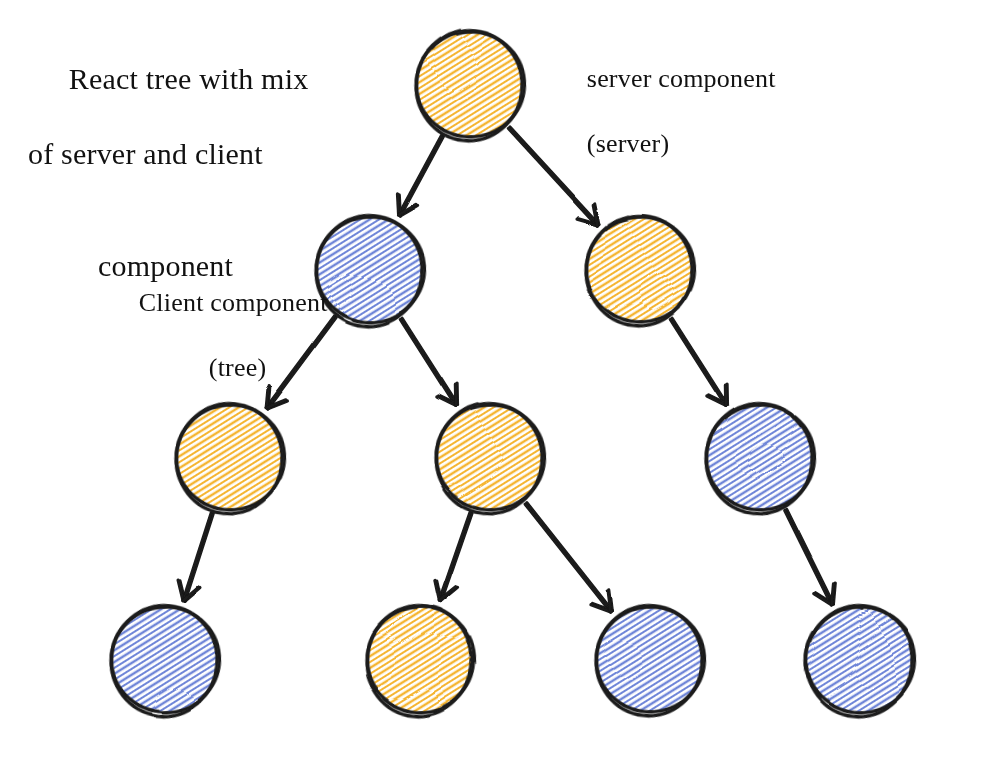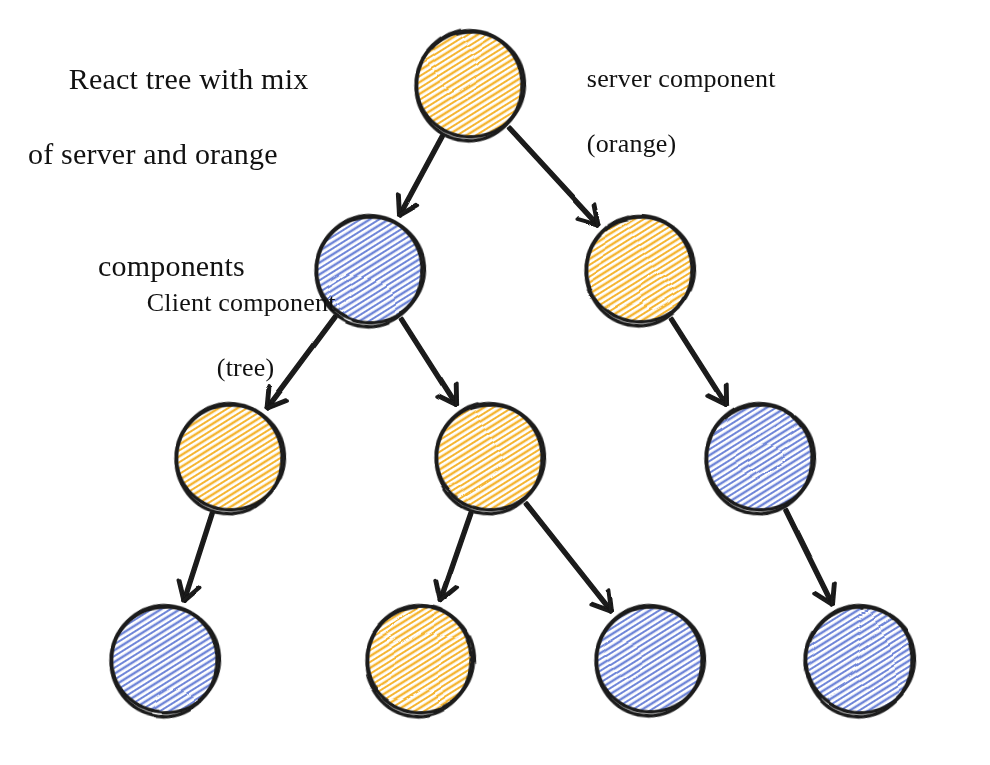--- a/index.html
+++ b/index.html
@@ -26,21 +26,21 @@
   .label {
     position: absolute;
     font-size: 28px;
     line-height: 1.25;
     color: #111;
     white-space: pre;
     text-align: left;
   }
   .title   { left: 38px;  top: 22px;  font-size: 30px; }
   .lbl-srv { left: 560px; top: 30px;  font-size: 26px; }
-  .lbl-cli { left: 120px; top: 254px; font-size: 26px; }
+  .lbl-cli { left: 112px; top: 254px; font-size: 26px; }
   .title, .lbl-srv, .lbl-cli { letter-spacing: 0.2px; }
   .title .l2 { margin-left: -10px; display:block; }
   .title .l3 { margin-left: 60px; display:block; }
 </style>
 </head>
 <body>
 
 <div class="canvas">
 
   <svg class="wires" viewBox="0 0 990 765">
@@ -167,27 +167,27 @@
         <g>
           <circle cx="860" cy="660" r="52" fill="url(#hatch-client)" filter="url(#rough)"></circle>
           <ellipse cx="860.5" cy="659.5" rx="54" ry="52.379999999999995" fill="none" stroke="#1a1a1a" stroke-width="3.4" transform="rotate(-4 860 660)" filter="url(#rough)"></ellipse>
           <ellipse cx="859.2" cy="660.8" rx="52.92" ry="55.08" fill="none" stroke="#1a1a1a" stroke-width="3.4" transform="rotate(6 860 660)" filter="url(#rough)"></ellipse>
         </g>
       </g>
   </svg>
 
   <div class="label title">
     <span>React tree with mix</span>
-    <span class="l2">of server and orange</span>
-    <span class="l3">components</span>
+    <span class="l2">of server and client</span>
+    <span class="l3">component</span>
   </div>
 
   <div class="label lbl-srv">
     <span>server component</span><br>
-    <span>(orange)</span>
+    <span>(server)</span>
   </div>
 
   <div class="label lbl-cli">
     <span>Client component</span><br>
     <span style="padding-left:70px">(tree)</span>
   </div>
 
 </div>
 
 </body></html>

